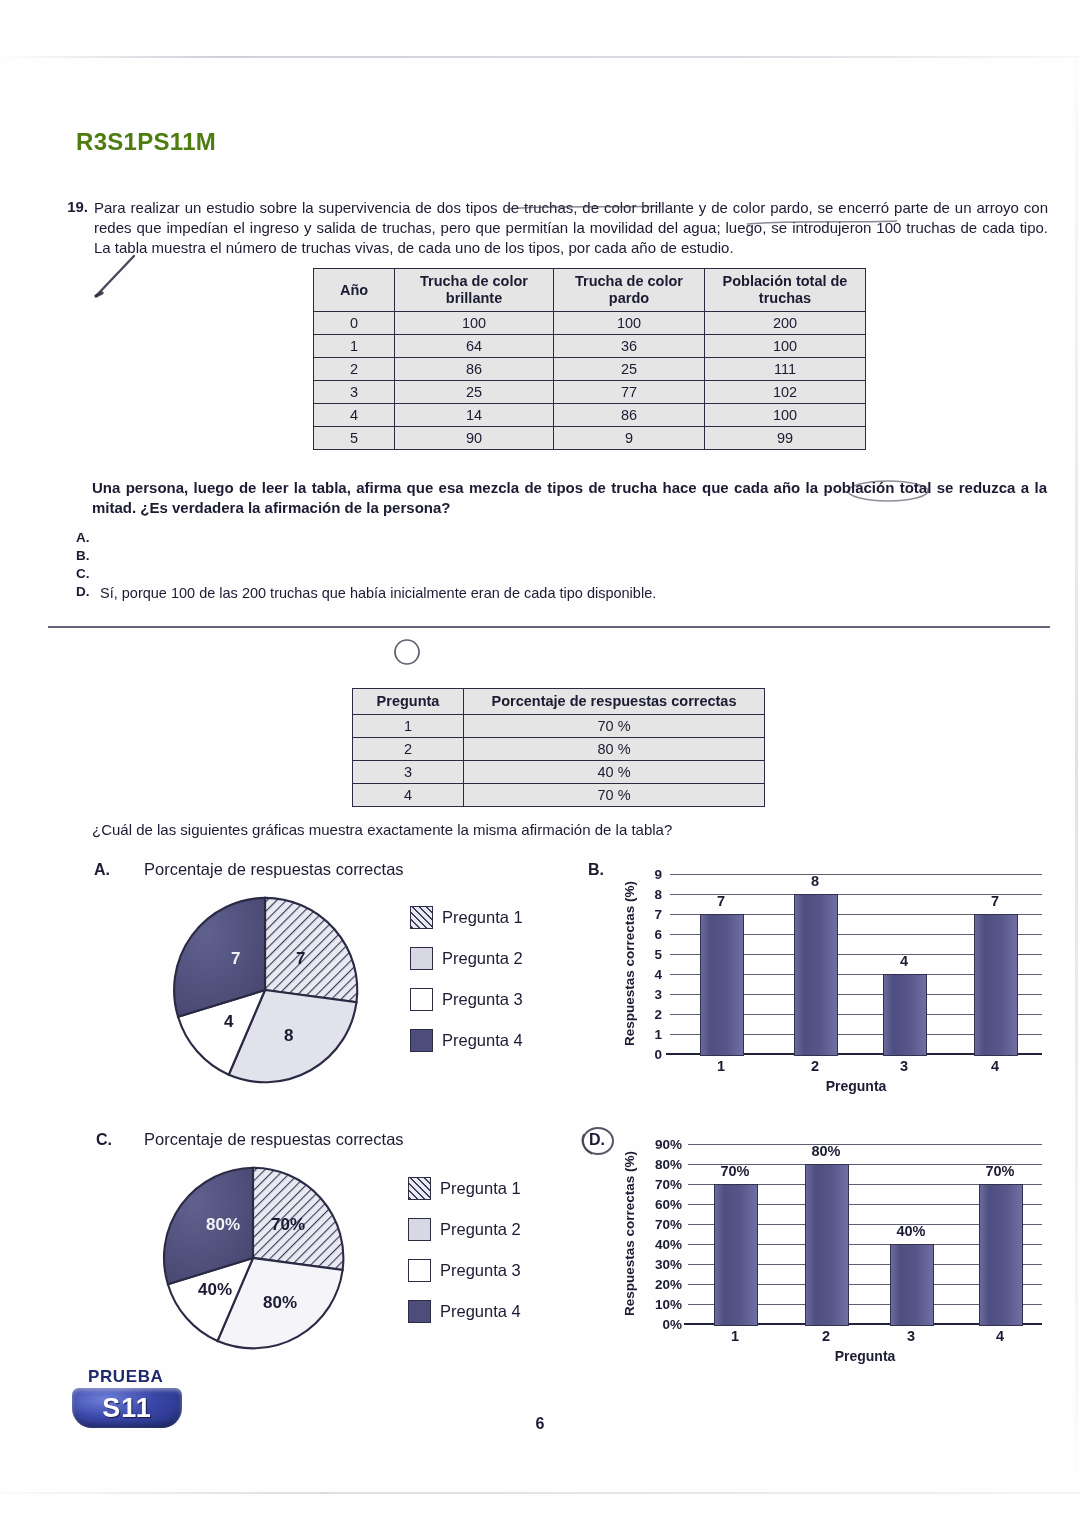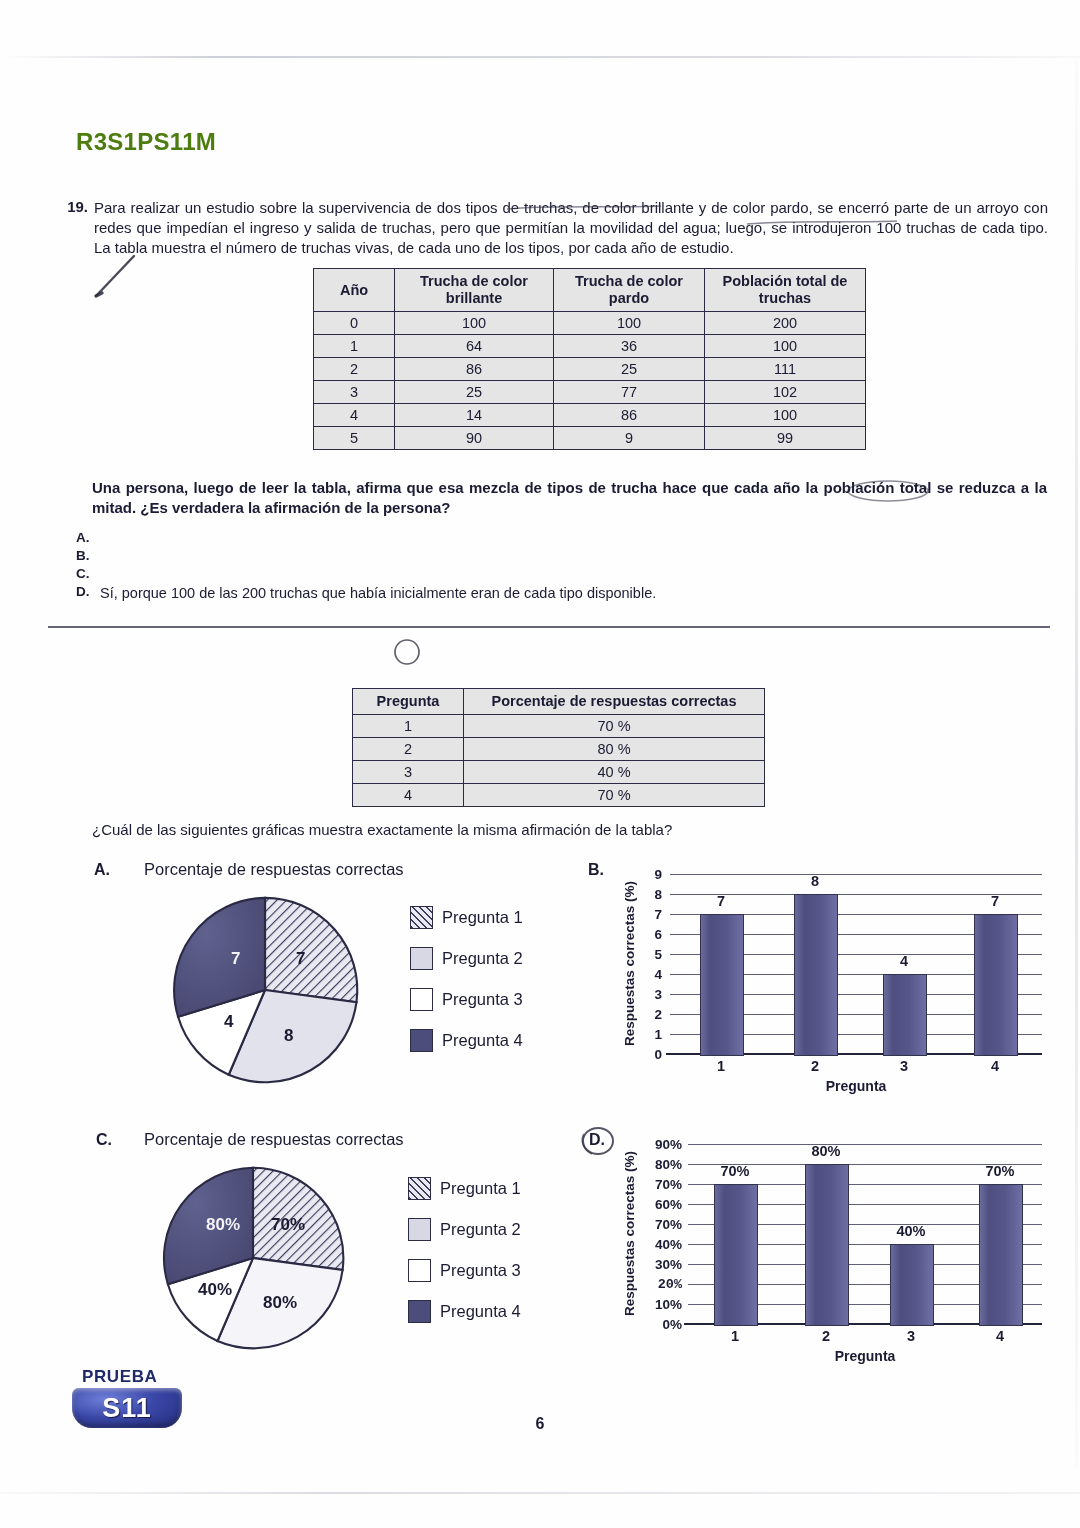--- a/index.html
+++ b/index.html
@@ -226,21 +226,21 @@
     white-space: nowrap;
   }
 
   
   .logo-wrap { position: absolute; left: 72px; top: 1367px; }
   .logo-prueba {
     font-weight: bold;
     font-size: 17px;
     letter-spacing: .6px;
     color: #1e2a6b;
-    margin-left: 10px;
+    margin-left: 16px;
   }
   .logo-badge {
     margin-top: 1px;
     width: 110px;
     height: 40px;
     border-radius: 7px 7px 20px 20px;
     background: radial-gradient(ellipse at 30% 28%, #6f7fd8 0%, #3a47a8 45%, #222c78 100%);
     box-shadow: inset 0 2px 4px rgba(255,255,255,.45), inset 0 -3px 6px rgba(0,0,0,.35);
     display: flex;
     align-items: center;
@@ -536,21 +536,21 @@
     <div class="chart" style="left:622px; top:1132px; width:420px; height:232px;">
       <div class="y-axis-title" style="left:0px; top:2px; height:198px;">Respuestas correctas (%)</div>
 
       <div class="tick-label" style="left:14px; top:5px; width:46px;">90%</div>
       <div class="tick-label" style="left:14px; top:25px; width:46px;">80%</div>
       <div class="tick-label" style="left:14px; top:45px; width:46px;">70%</div>
       <div class="tick-label" style="left:14px; top:65px; width:46px;">60%</div>
       <div class="tick-label" style="left:14px; top:85px; width:46px;">70%</div>
       <div class="tick-label" style="left:14px; top:105px; width:46px;">40%</div>
       <div class="tick-label" style="left:14px; top:125px; width:46px;">30%</div>
-      <div class="tick-label" style="left:14px; top:145px; width:46px;font-family:Liberation Mono, monospace;">20%</div>
+      <div class="tick-label" style="left:14px; top:145px; width:46px;">20%</div>
       <div class="tick-label" style="left:14px; top:165px; width:46px;">10%</div>
       <div class="tick-label" style="left:14px; top:185px; width:46px;">0%</div>
 
       <div class="gridline" style="left:66px; top:12px; width:354px;"></div>
       <div class="gridline" style="left:66px; top:32px; width:354px;"></div>
       <div class="gridline" style="left:66px; top:52px; width:354px;"></div>
       <div class="gridline" style="left:66px; top:72px; width:354px;"></div>
       <div class="gridline" style="left:66px; top:92px; width:354px;"></div>
       <div class="gridline" style="left:66px; top:112px; width:354px;"></div>
       <div class="gridline" style="left:66px; top:132px; width:354px;"></div>

